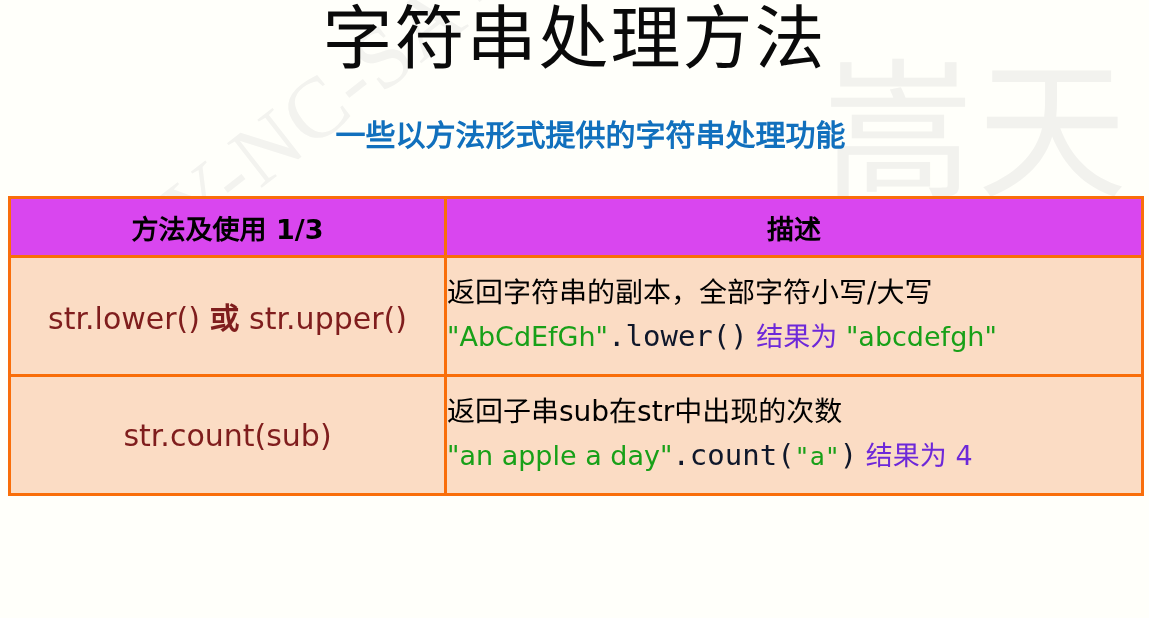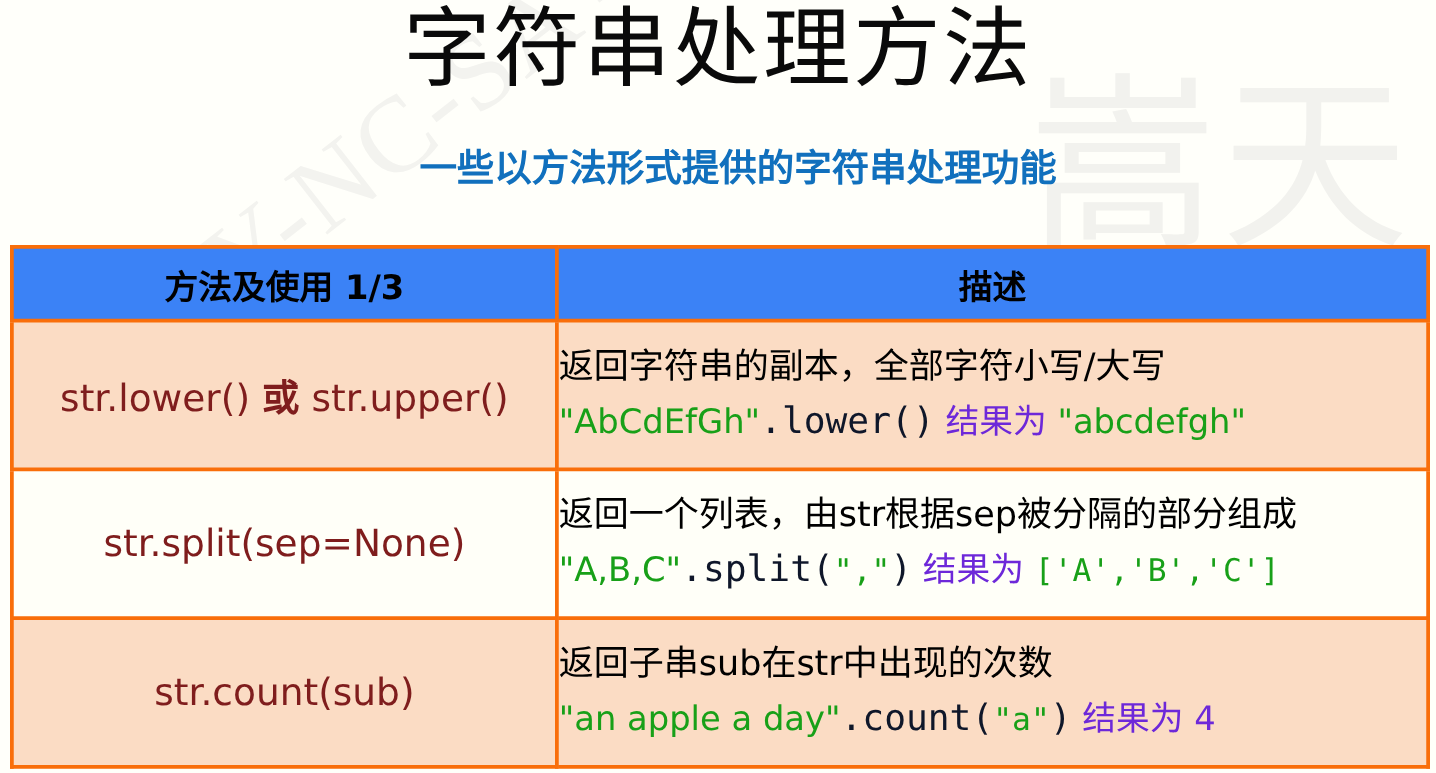--- a/index.html
+++ b/index.html
@@ -95,21 +95,21 @@
   #method-table col.col-method { width: 436px; }
   #method-table col.col-desc   { width: 697px; }
 
   #method-table th,
   #method-table td {
     border: 3px solid #f96e0a;
     padding: 0;
     vertical-align: middle;
   }
   .hdr {
-    background: #3b82f6;
+    background: #d946ef;
     height: 56px;
     text-align: center;
     font-size: 27px;
     font-weight: bold;
     color: #000000;
     font-family: "DejaVu Sans", "Liberation Sans", sans-serif;
   }
   tr.row-odd  > td { background: #fbdcc4; }
   tr.row-even > td { background: #fffff8; }
 
@@ -179,29 +179,20 @@
           <span>str.lower()</span>
           <b>或</b>
           <span>str.upper()</span>
         </td>
         <td class="desc-cell">
           <div class="desc-text">返回字符串的副本，全部字符小写/大写</div>
           <div class="desc-example"><span class="tok-str">"AbCdEfGh"</span><span class="tok-call">.lower()</span> <span class="tok-red">结果为</span> <span class="tok-str">"abcdefgh"</span></div>
         </td>
       </tr>
 
-      <tr class="row-even">
-        <td class="method-cell">
-          <span>str.split(sep=None)</span>
-        </td>
-        <td class="desc-cell">
-          <div class="desc-text">返回一个列表，由str根据sep被分隔的部分组成</div>
-          <div class="desc-example"><span class="tok-str">"A,B,C"</span><span class="tok-call">.split(</span><span class="tok-list">","</span><span class="tok-call">)</span> <span class="tok-red">结果为</span> <span class="tok-list">['A','B','C']</span></div>
-        </td>
-      </tr>
 
       <tr class="row-odd">
         <td class="method-cell">
           <span>str.count(sub)</span>
         </td>
         <td class="desc-cell">
           <div class="desc-text">返回子串sub在str中出现的次数</div>
           <div class="desc-example"><span class="tok-str">"an apple a day"</span><span class="tok-call">.count(</span><span class="tok-list">"a"</span><span class="tok-call">)</span> <span class="tok-red">结果为</span> <span class="tok-red">4</span></div>
         </td>
       </tr>

